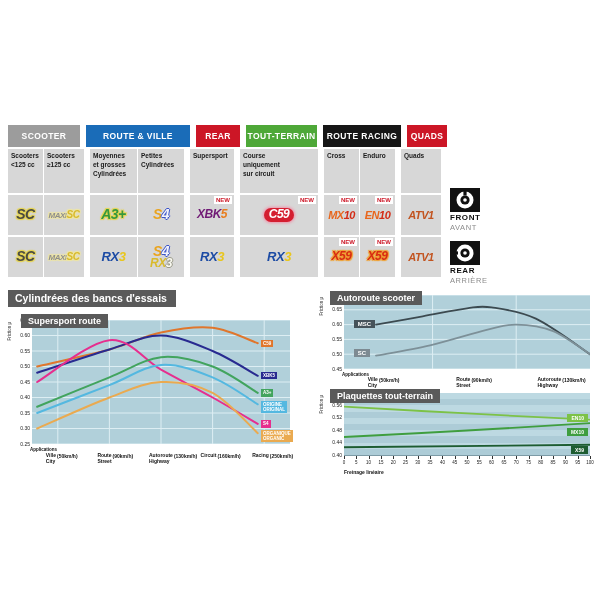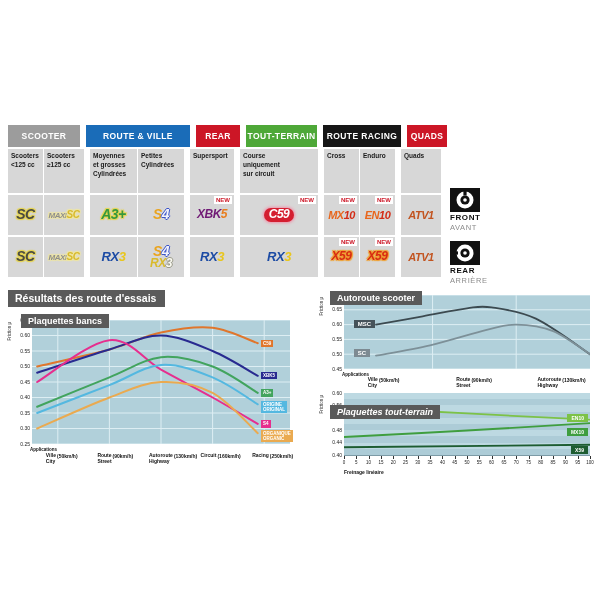--- a/index.html
+++ b/index.html
@@ -246,24 +246,24 @@
           <circle cx="15" cy="12" r="4.6" fill="#111"></circle>
           <circle cx="15" cy="12" r="1.8" fill="#fff"></circle>
           <rect x="3" y="10.4" width="5" height="3.2" fill="#111"></rect>
         </svg>
       </span>
       <div class="fr-label">REAR</div>
       <div class="fr-sub">ARRIÈRE</div>
     </div>
   </div>
 
-  <div class="results-title">Résultats des route d'essais</div>
+  <div class="results-title">Cylindrées des bancs d'essais</div>
 
   <div class="chart" id="chart-route">
-    <div class="chart-title" style="left:13px;top:0;">Plaquettes bancs</div>
+    <div class="chart-title" style="left:13px;top:0;">Supersport route</div>
     <div class="ylab" style="left:0;top:8px;">Friction µ</div>
     <div class="plot" id="route-plot" style="left:24px;top:6px;width:258px;height:124px;">
         <svg width="258" height="124">
           <line x1="0" y1="0" x2="258" y2="0" stroke="#ddeef3" stroke-width="1"></line>
           <line x1="0" y1="15.500000000000014" x2="258" y2="15.500000000000014" stroke="#ddeef3" stroke-width="1"></line>
           <line x1="0" y1="30.999999999999993" x2="258" y2="30.999999999999993" stroke="#ddeef3" stroke-width="1"></line>
           <line x1="0" y1="46.50000000000001" x2="258" y2="46.50000000000001" stroke="#ddeef3" stroke-width="1"></line>
           <line x1="0" y1="62" x2="258" y2="62" stroke="#ddeef3" stroke-width="1"></line>
           <line x1="0" y1="77.5" x2="258" y2="77.5" stroke="#ddeef3" stroke-width="1"></line>
           <line x1="0" y1="93.00000000000001" x2="258" y2="93.00000000000001" stroke="#ddeef3" stroke-width="1"></line>
@@ -392,21 +392,21 @@
       <div class="xcat" style="left: 219.42px; top: 86px;">
         <span class="names">
           <div>Autoroute</div>
           <div>Highway</div>
         </span>
         <span>(130km/h)</span>
       </div>
     </div>
 
   <div class="chart" id="chart-tt">
-    <div class="chart-title" style="left:12px;top:16px;font-style:italic;">Plaquettes tout-terrain</div>
+    <div class="chart-title" style="left:12px;top:0;">Plaquettes tout-terrain</div>
     <div class="ylab" style="left:2px;top:6px;">Friction µ</div>
     <div class="plot" id="tt-plot" style="left:26px;top:4px;width:246px;height:62px;border-bottom:1px solid #7d9ba6;
          background:repeating-linear-gradient(180deg,#bdd9e2 0px,#bdd9e2 6.2px,#adccd7 6.2px,#adccd7 12.4px);">
         <svg width="246" height="62">
           <path d="M0,13.639999999999981C20.5,14.77666666666665 82,18.289999999999985 123,20.459999999999987C164,22.62999999999999 225.5,25.62666666666666 246,26.659999999999997" fill="none" stroke="#7cc247" stroke-width="1.8" stroke-linecap="round"></path>
           <path d="M0,44.019999999999996C20.5,42.934999999999995 82,39.83500000000001 123,37.510000000000005C164,35.185 225.5,31.310000000000002 246,30.07" fill="none" stroke="#3f9e3f" stroke-width="1.8" stroke-linecap="round"></path>
           <path d="M0,54.25000000000001L246,51.77" fill="none" stroke="#1d5c31" stroke-width="1.8" stroke-linecap="round"></path>
         </svg>
         <div class="sbox" style="background: rgb(124, 194, 71); font-size: 5px; right: 2px; top: 20.99px;">EN10</div>
         <div class="sbox" style="background: rgb(63, 158, 63); font-size: 5px; right: 2px; top: 34.63px;">MX10</div>

